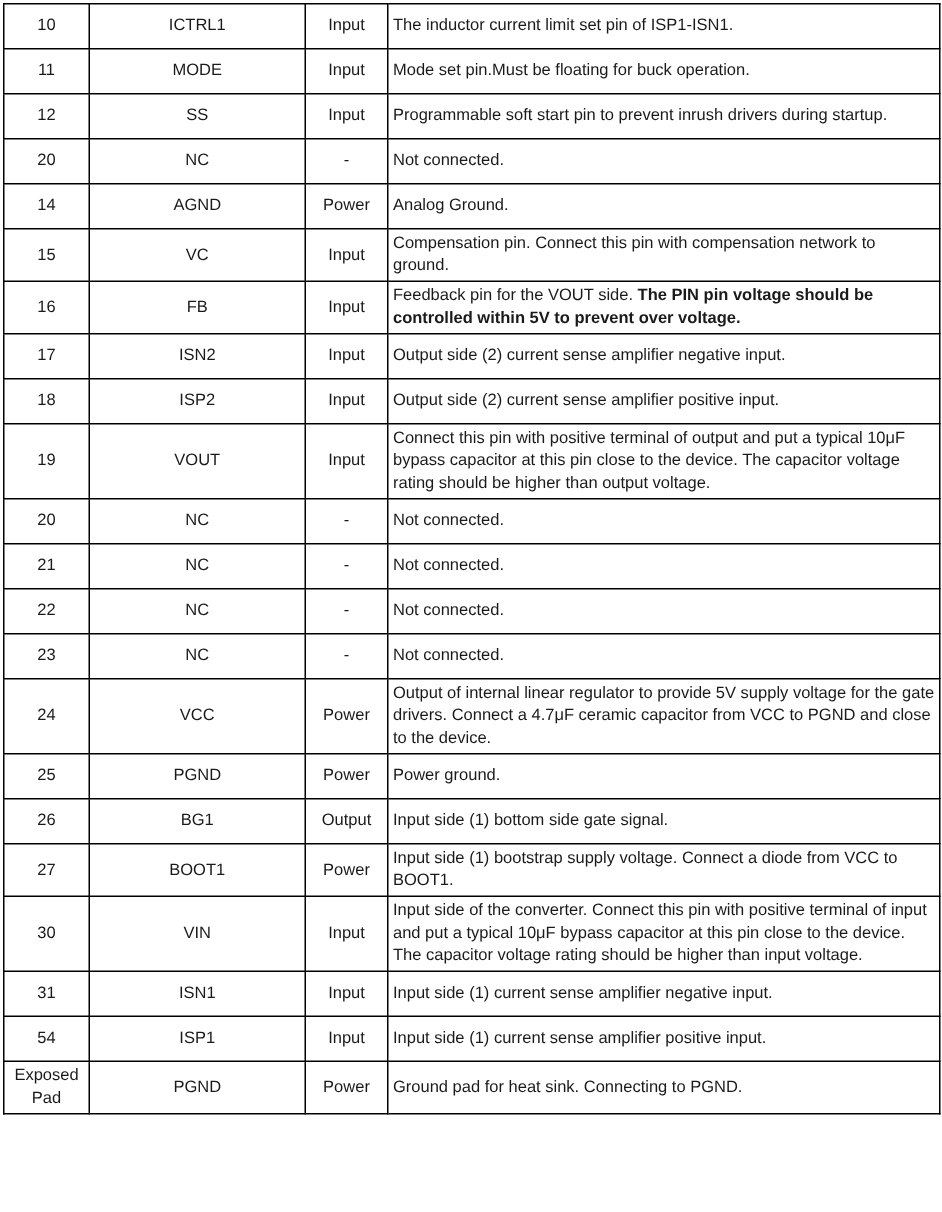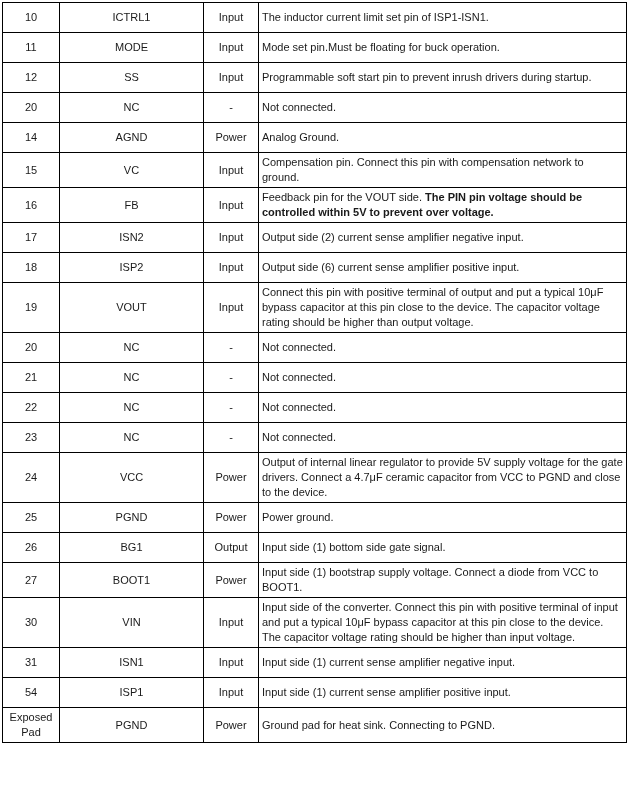--- a/index.html
+++ b/index.html
@@ -112,21 +112,21 @@
     <td class="cell-type">Input</td>
     <td class="cell-desc">
       <span>Output side (2) current sense amplifier negative input.</span><span class="desc-bold"></span>
     </td>
   </tr>
         <tr>
     <td class="cell-pin">18</td>
     <td class="cell-name">ISP2</td>
     <td class="cell-type">Input</td>
     <td class="cell-desc">
-      <span>Output side (6) current sense amplifier positive input.</span><span class="desc-bold"></span>
+      <span>Output side (2) current sense amplifier positive input.</span><span class="desc-bold"></span>
     </td>
   </tr>
         <tr>
     <td class="cell-pin">19</td>
     <td class="cell-name">VOUT</td>
     <td class="cell-type">Input</td>
     <td class="cell-desc">
       <span>Connect this pin with positive terminal of output and put a typical 10μF bypass capacitor at this pin close to the device. The capacitor voltage rating should be higher than output voltage.</span><span class="desc-bold"></span>
     </td>
   </tr>

